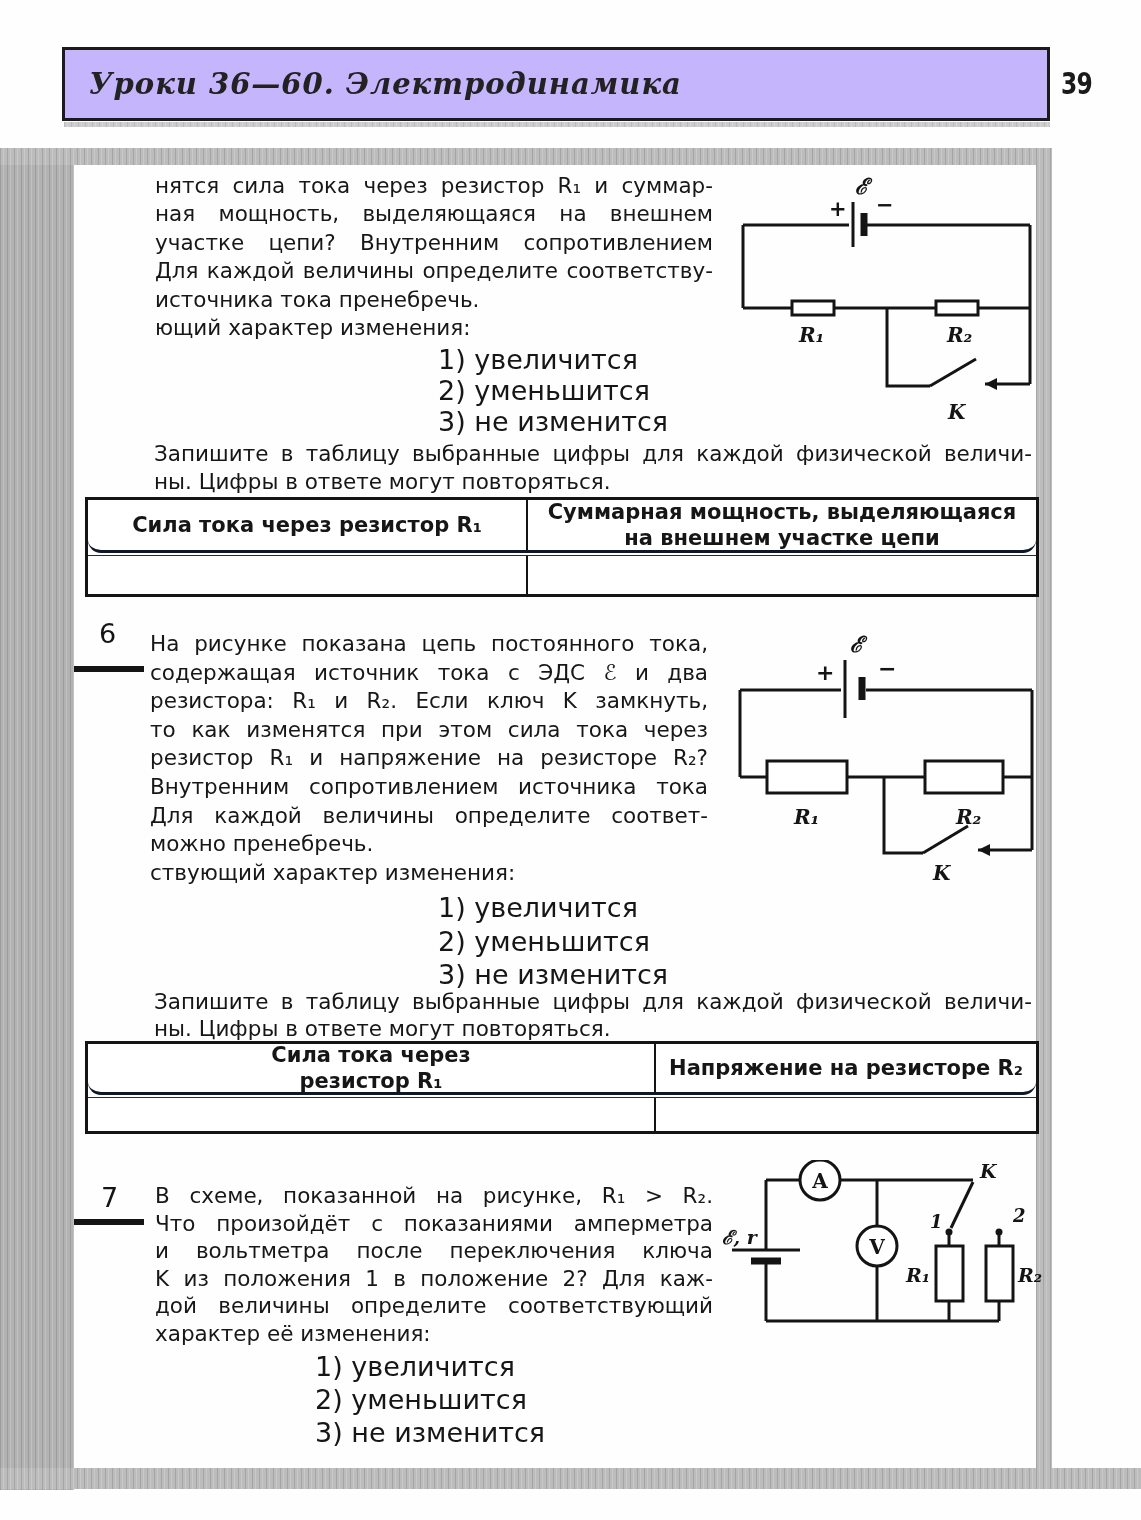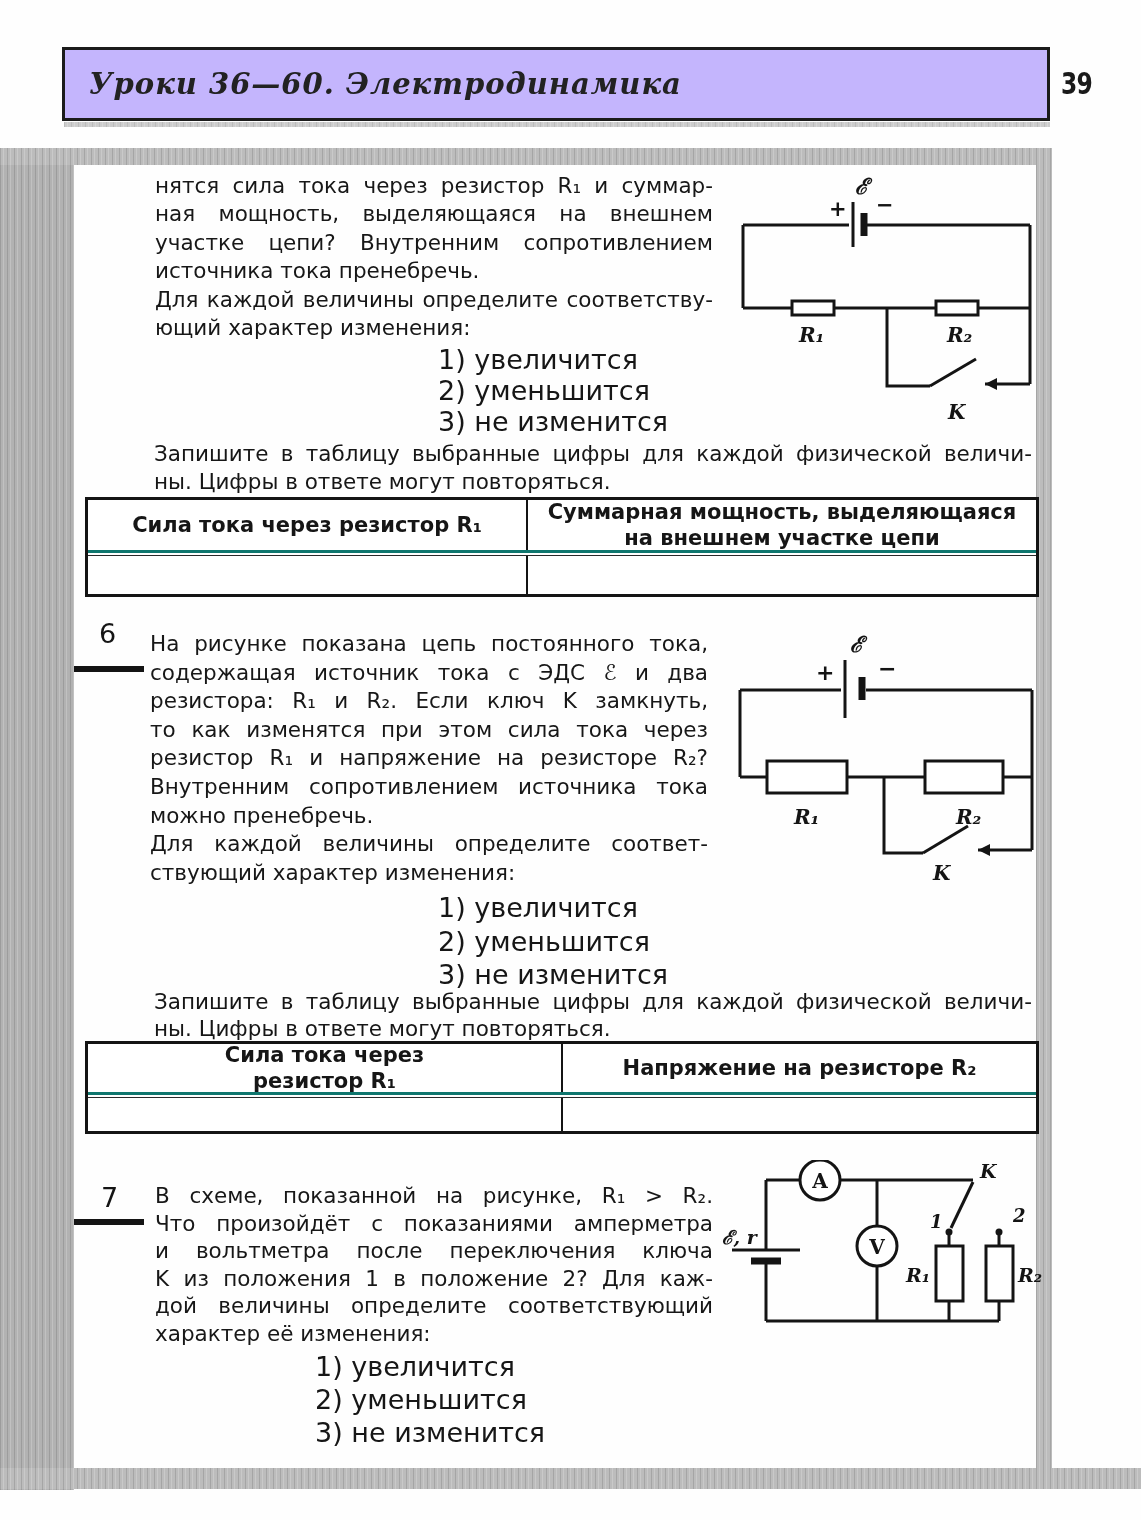--- a/index.html
+++ b/index.html
@@ -66,23 +66,23 @@
   .t2{top:1041px;}
   .trow{display:flex;}
   .thead .tcell{font-weight:bold;font-size:21px;line-height:26px;
     display:flex;align-items:center;justify-content:center;text-align:center;
     white-space:pre-line;padding:4px 10px;}
   .t1 .thead .tcell{height:50px;}
   .t2 .thead .tcell{height:48px;}
   .tcell{box-sizing:border-box;}
   .c1a{width:440px;border-right:2px solid #141414;}
   .c2a{flex:1;}
-  .c1b{width:475px;border-right:2px solid #141414;}
+  .c1b{width:568px;border-right:2px solid #141414;}
   .c2b{flex:1;}
-  .thead{border-bottom:3px solid #0f766e;}
+  .thead{border-bottom:3px solid #0f172a;border-radius:13px;}
   .tspacer{height:2px;}
   .tbody{border-top:1px solid #2a2a2a;}
   .t1 .tbody .tcell{height:38px;}
   .t2 .tbody .tcell{height:33px;}
 
   
   .circ{position:absolute;}
   .circ1{left:733px;top:176px;}
   .circ2{left:728px;top:632px;}
   .circ3{left:718px;top:1160px;}
@@ -107,22 +107,22 @@
 
   <div class="header-box">
     <span class="header-title">Уроки 36—60. Электродинамика</span>
   </div>
   <div class="page-num">39</div>
 
   <div class="ptext p5text">
     <span class="line j">нятся сила тока через резистор R₁ и суммар-</span>
     <span class="line j">ная мощность, выделяющаяся на внешнем</span>
     <span class="line j">участке цепи? Внутренним сопротивлением</span>
+    <span class="line j">Для каждой величины определите соответству-</span>
     <span class="line">источника тока пренебречь.</span>
-    <span class="line j">Для каждой величины определите соответству-</span>
     <span class="line">ющий характер изменения:</span>
   </div>
   <div class="opts p5opts">
     <span class="line">1) увеличится</span>
     <span class="line">2) уменьшится</span>
     <span class="line">3) не изменится</span>
   </div>
   <div class="note note1">
     <span class="line j">Запишите в таблицу выбранные цифры для каждой физической величи-</span>
     <span class="line">ны. Цифры в ответе могут повторяться.</span>
@@ -160,22 +160,22 @@
 
   <div class="prob-num pn6">6</div>
   <div class="prob-rule pr6"></div>
   <div class="ptext p6text">
     <span class="line j">На рисунке показана цепь постоянного тока,</span>
     <span class="line j">содержащая источник тока с ЭДС ℰ и два</span>
     <span class="line j">резистора: R₁ и R₂. Если ключ K замкнуть,</span>
     <span class="line j">то как изменятся при этом сила тока через</span>
     <span class="line j">резистор R₁ и напряжение на резисторе R₂?</span>
     <span class="line j">Внутренним сопротивлением источника тока</span>
+    <span class="line j">Для каждой величины определите соответ-</span>
     <span class="line">можно пренебречь.</span>
-    <span class="line j">Для каждой величины определите соответ-</span>
     <span class="line">ствующий характер изменения:</span>
   </div>
   <div class="opts p6opts">
     <span class="line">1) увеличится</span>
     <span class="line">2) уменьшится</span>
     <span class="line">3) не изменится</span>
   </div>
   <div class="note note2">
     <span class="line j">Запишите в таблицу выбранные цифры для каждой физической величи-</span>
     <span class="line">ны. Цифры в ответе могут повторяться.</span>

